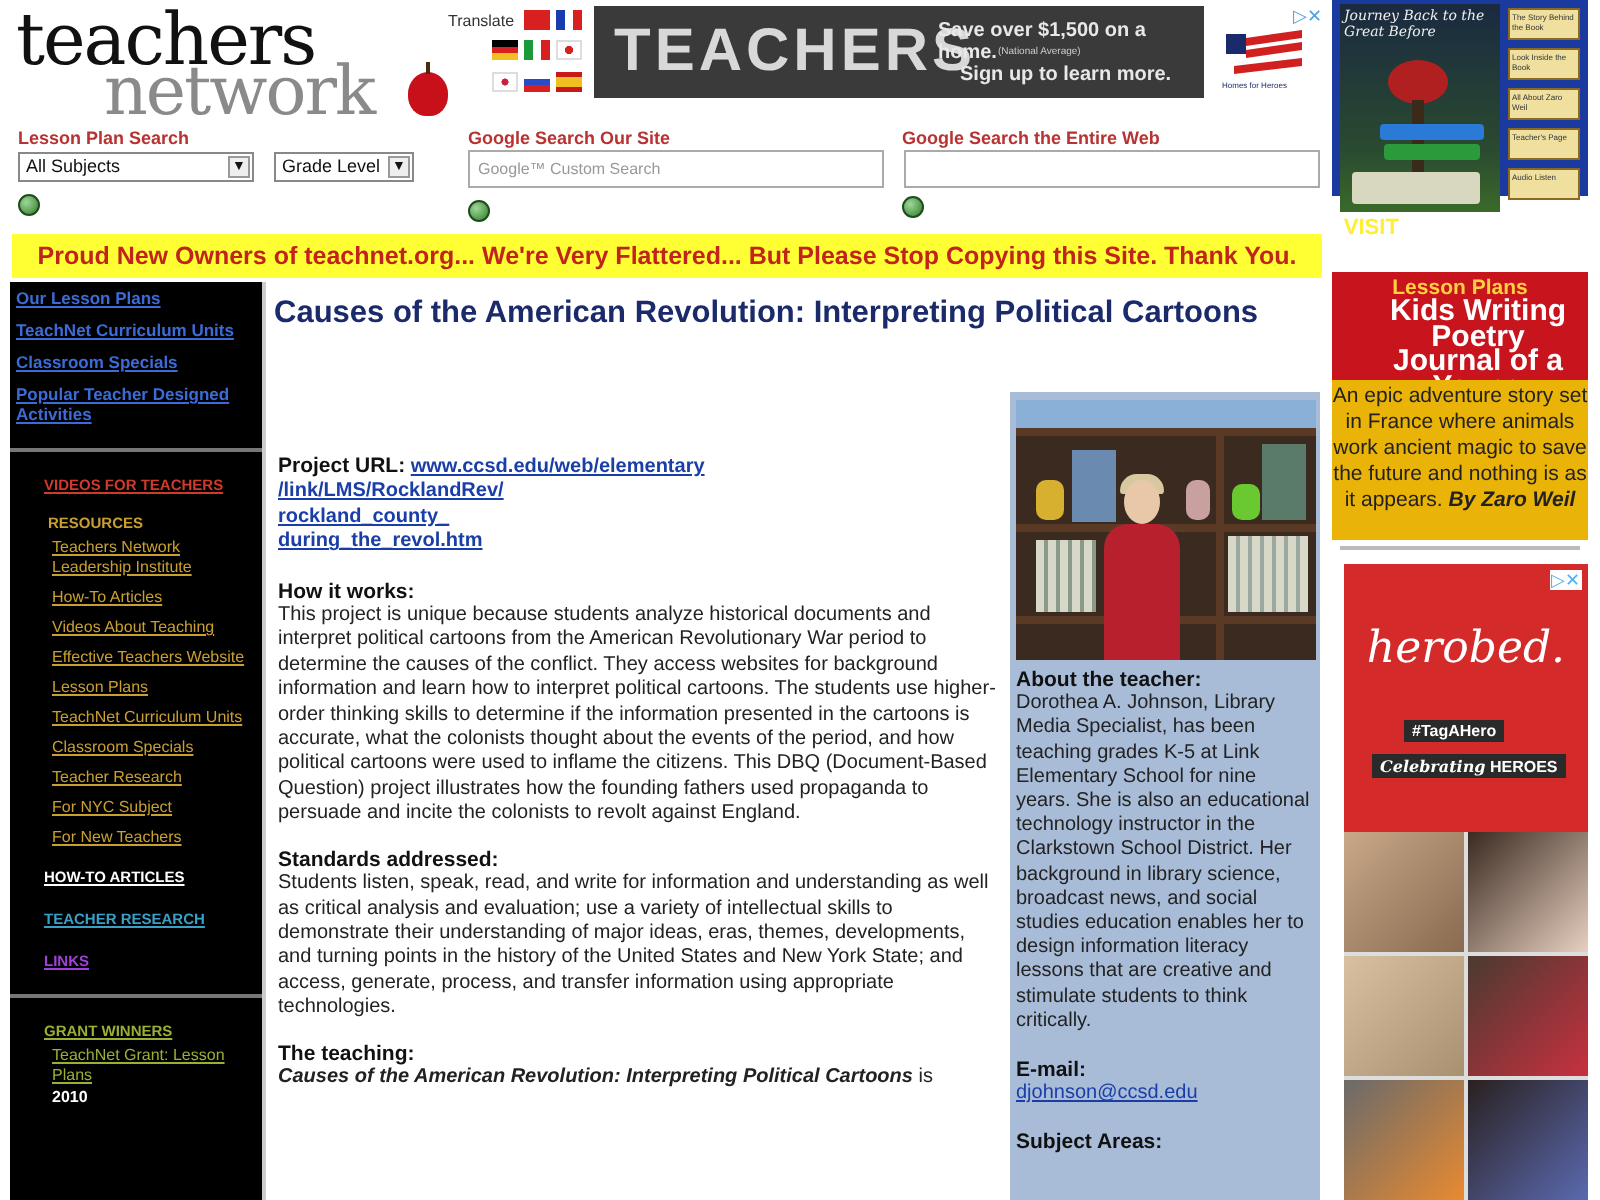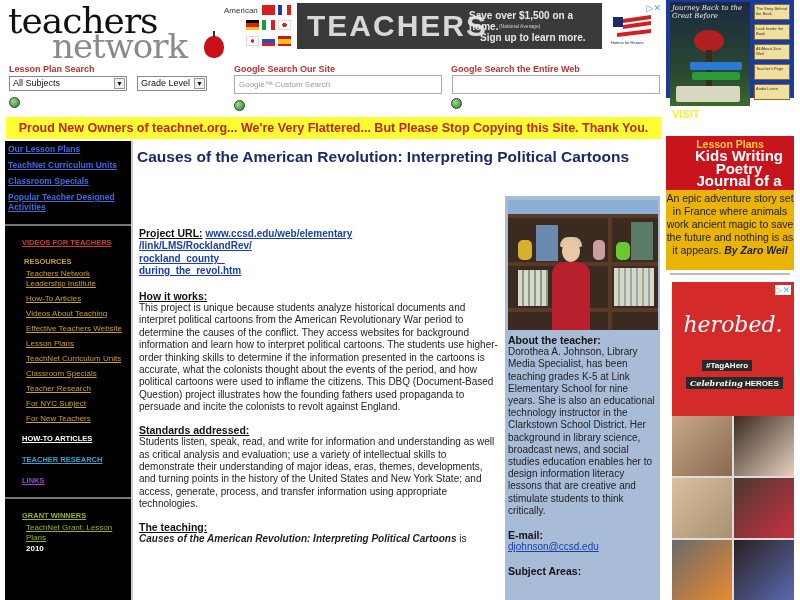--- a/index.html
+++ b/index.html
@@ -48,21 +48,21 @@
   .nav-mid .links { display: block; font-size: 7.5px; font-weight: bold; color: #a040d8; text-decoration: underline; margin-bottom: 8px; }
   .nav-bot { padding: 12px 4px 4px 17px; }
   .nav-bot .gw { display: block; font-size: 7.5px; font-weight: bold; color: #9ab032; text-decoration: underline; margin-bottom: 3px; }
   .nav-bot .gi { display: block; font-size: 8px; color: #9ab032; text-decoration: underline; margin-left: 4px; line-height: 10px; }
   .nav-bot .yr { display: block; font-size: 8px; font-weight: bold; color: #fff; margin-left: 4px; margin-top: 1px; }
 
   
   .main { position: absolute; left: 131px; top: 141px; width: 530px; height: 459px; border-left: 2px solid #ccc; }
   .title { position: absolute; left: 4px; top: 6px; width: 520px; font-size: 15.5px; font-weight: bold; color: #1a2a6a; line-height: 20px; }
   .body { position: absolute; left: 6px; top: 86px; width: 362px; font-size: 10px; color: #222; line-height: 12.4px; }
-  .body .h { font-weight: bold; color: #111; font-size: 10.5px; text-decoration: underline; }
+  .body .h { font-weight: bold; color: #111; font-size: 10.5px; }
   .body .sec { margin-bottom: 10px; }
   .body a { color: #1a3ea8; text-decoration: underline; font-weight: bold; }
   .body .ital { font-style: italic; font-weight: bold; }
 
   .teacher { position: absolute; left: 372px; top: 55px; width: 155px; height: 404px; background: #a8bcd8; }
   .photo { position: absolute; left: 3px; top: 4px; width: 150px; height: 130px; background: #3a2a20; overflow: hidden; }
   .shelf { position: absolute; left: 0; width: 150px; height: 4px; background: #5a3a24; }
   .person-body { position: absolute; left: 44px; top: 62px; width: 38px; height: 68px; background: #b8202e; border-radius: 12px 12px 0 0; }
   .person-head { position: absolute; left: 54px; top: 40px; width: 18px; height: 22px; background: #e8c8a8; border-radius: 50%; }
   .person-hair { position: absolute; left: 52px; top: 37px; width: 22px; height: 10px; background: #d8c8a0; border-radius: 10px 10px 2px 2px; }
@@ -98,21 +98,21 @@
 <body>
 
 <div class="header">
   <div class="logo">
     <span class="l1">teachers</span>
     <span class="l2">network</span>
     <span class="apple"></span>
   </div>
 
   <div class="translate">
-    <span class="tl">American</span>
+    <span class="tl">Translate</span>
     <span class="flag" style="left:38px;top:1px;background:#d82020;"></span>
     <span class="flag" style="left:54px;top:1px;background:linear-gradient(90deg,#1a3ab0 33%,#fff 33% 66%,#d82020 66%);"></span>
     <span class="flag" style="left:22px;top:16px;background:linear-gradient(#000 33%,#d82020 33% 66%,#f0c020 66%);"></span>
     <span class="flag" style="left:38px;top:16px;background:linear-gradient(90deg,#1a9a3a 33%,#fff 33% 66%,#d82020 66%);"></span>
     <span class="flag" style="left:54px;top:16px;background:radial-gradient(circle,#d82020 30%,#fff 32%);border:1px solid #ddd;"></span>
     <span class="flag" style="left:22px;top:32px;background:radial-gradient(circle,#c82040 25%,#fff 27%);border:1px solid #ddd;"></span>
     <span class="flag" style="left:38px;top:32px;background:linear-gradient(#fff 33%,#2a4ac8 33% 66%,#d82020 66%);"></span>
     <span class="flag" style="left:54px;top:32px;background:linear-gradient(#c81818 25%,#f0c020 25% 75%,#c81818 75%);"></span>
   </div>
 

